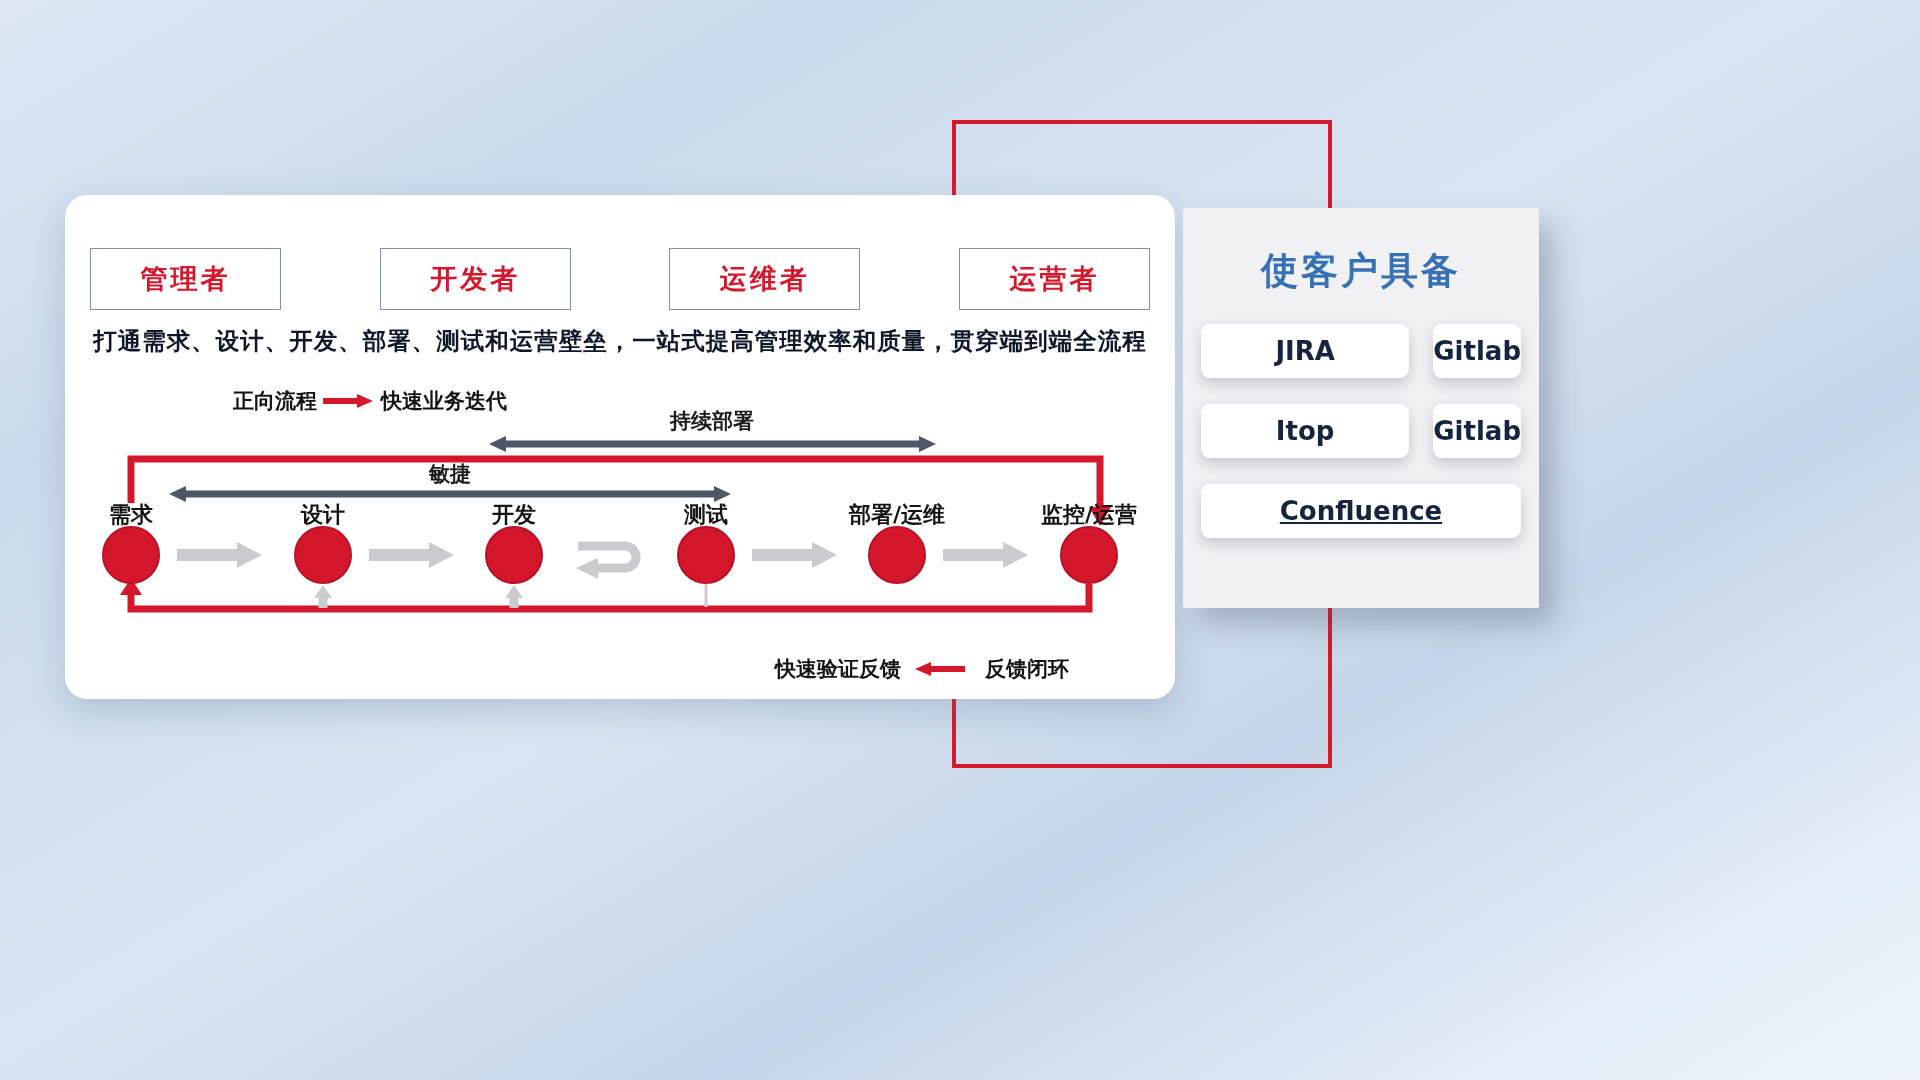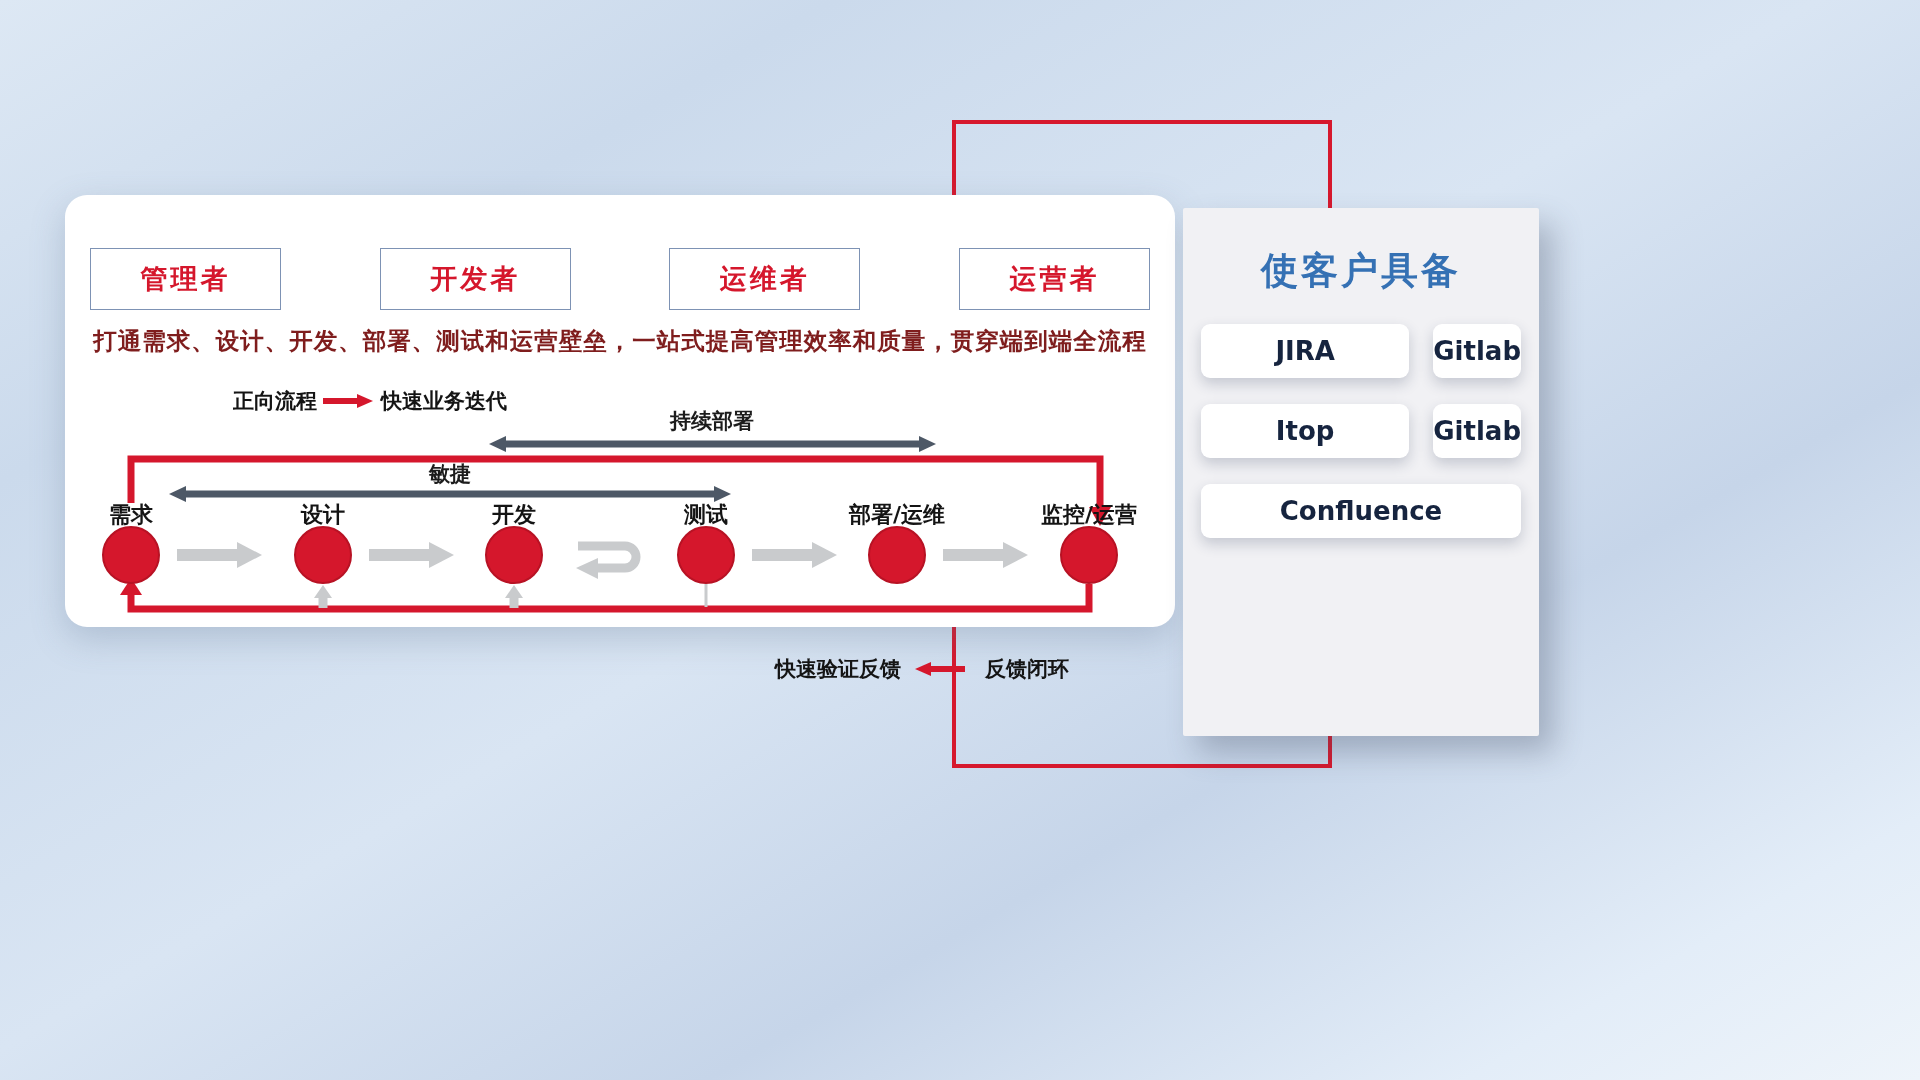--- a/index.html
+++ b/index.html
@@ -7,60 +7,60 @@
     width:1920px;height:1080px;overflow:hidden;
     font-family:"DejaVu Sans","Liberation Sans",sans-serif;
     background:linear-gradient(150deg,#dde8f4 0%,#cbdaec 22%,#d9e5f3 48%,#c6d5e9 68%,#e3edf8 88%,#eef4fa 100%);
     position:relative;
   }
   .red-frame{
     position:absolute;left:952px;top:120px;width:372px;height:640px;
     border:4px solid #d6182d;z-index:1;
   }
   .card{
-    position:absolute;left:65px;top:195px;width:1110px;height:432px;
+    position:absolute;left:65px;top:195px;width:1110px;height:504px;
     background:#ffffff;border-radius:22px;z-index:2;
     box-shadow:0 12px 34px rgba(90,110,140,.28);
   }
   .roles-row{
     position:absolute;left:25px;top:53px;width:1060px;
     display:flex;justify-content:space-between;
   }
   .role-box{
     width:191px;height:62px;background:#ffffff;
     border:1.5px solid #7d92b4;box-sizing:border-box;
     display:flex;align-items:center;justify-content:center;
     font-size:27px;font-weight:bold;color:#d5172c;letter-spacing:3px;
   }
   .description{
     position:absolute;left:0;top:130px;width:100%;text-align:center;
-    font-size:23.5px;font-weight:bold;color:#7f1d1d;letter-spacing:1px;
+    font-size:23.5px;font-weight:bold;color:#0f172a;letter-spacing:1px;
   }
   .diagram{position:absolute;left:0;top:0;width:1110px;height:520px;}
   .side-panel{
-    position:absolute;left:1183px;top:208px;width:356px;height:528px;
+    position:absolute;left:1183px;top:208px;width:356px;height:400px;
     background:#f1f1f4;z-index:3;border-radius:2px;
     box-shadow:14px 16px 30px rgba(70,80,100,.33);
   }
   .panel-title{
     margin-top:26px;text-align:center;
     font-size:37px;font-weight:bold;color:#3571b4;
     letter-spacing:3px;line-height:74px;
   }
   .tools{
     margin:16px 18px 0 18px;
     display:grid;grid-template-columns:1fr;gap:26px 24px;
   }
   .tool{
     height:54px;background:#ffffff;border-radius:9px;
     display:flex;align-items:center;justify-content:center;
     font-size:26px;font-weight:bold;color:#16243f;
     box-shadow:0 6px 14px rgba(40,55,85,.22);
   }
-  .tool.wide{grid-column:1 / 3;}
+  .tool.wide{grid-column:1 / 3;text-decoration:underline;}
   svg text{font-family:"DejaVu Sans","Liberation Sans",sans-serif;}
 </style>
 </head>
 <body>
 
 <div class="red-frame"></div>
 
 <div class="card">
 
   <div class="roles-row">

